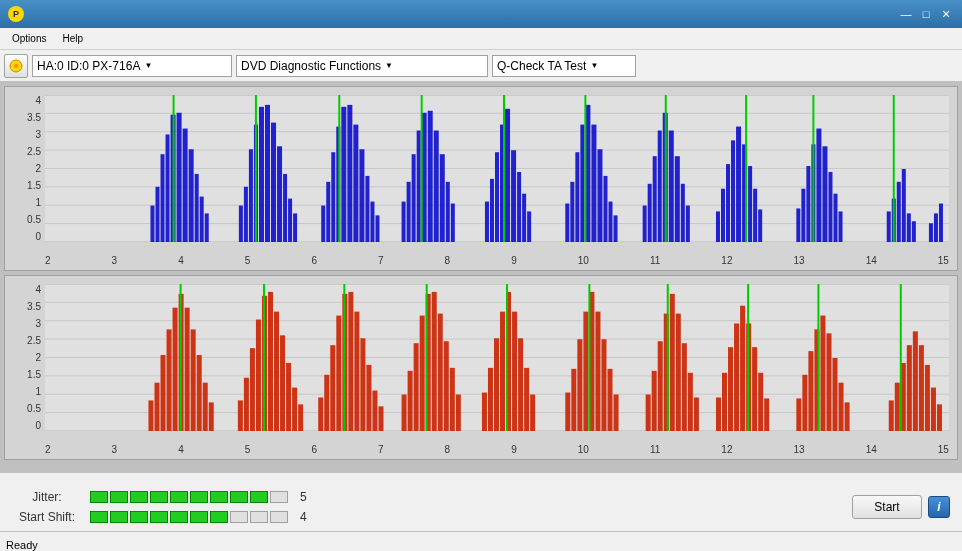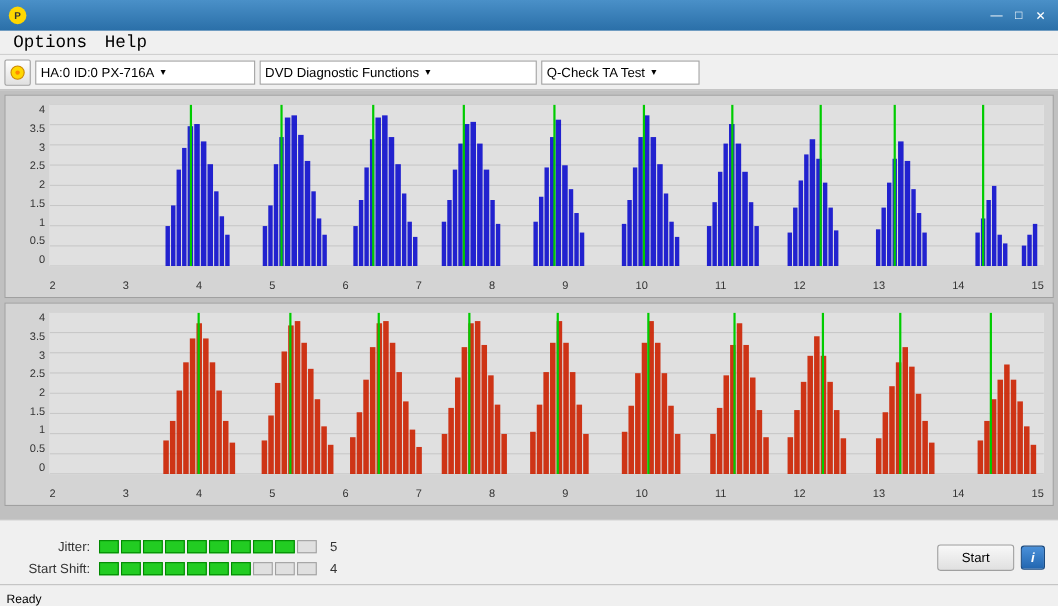--- a/index.html
+++ b/index.html
@@ -55,22 +55,21 @@
       background: #f0f0f0;
       height: 22px;
       display: flex;
       align-items: center;
       padding: 0 4px;
       border-bottom: 1px solid #d0d0d0;
     }
     .menu-item {
       padding: 2px 8px;
       cursor: pointer;
-      font-size: 16px;
-      font-family: Liberation Mono, monospace;
+      font-size: 10px;
     }
 
     
     #toolbar {
       background: #f0f0f0;
       height: 32px;
       display: flex;
       align-items: center;
       padding: 0 4px;
       gap: 4px;
@@ -176,21 +175,21 @@
     }
     .metric-row {
       display: flex;
       align-items: center;
       gap: 8px;
     }
     .metric-label {
       width: 70px;
       font-size: 12px;
       color: #333;
-      text-align: right;
+      text-align: center;
     }
     .progress-bar-container {
       display: flex;
       gap: 2px;
       align-items: center;
     }
     .prog-block {
       width: 18px;
       height: 12px;
       background: #22cc22;

